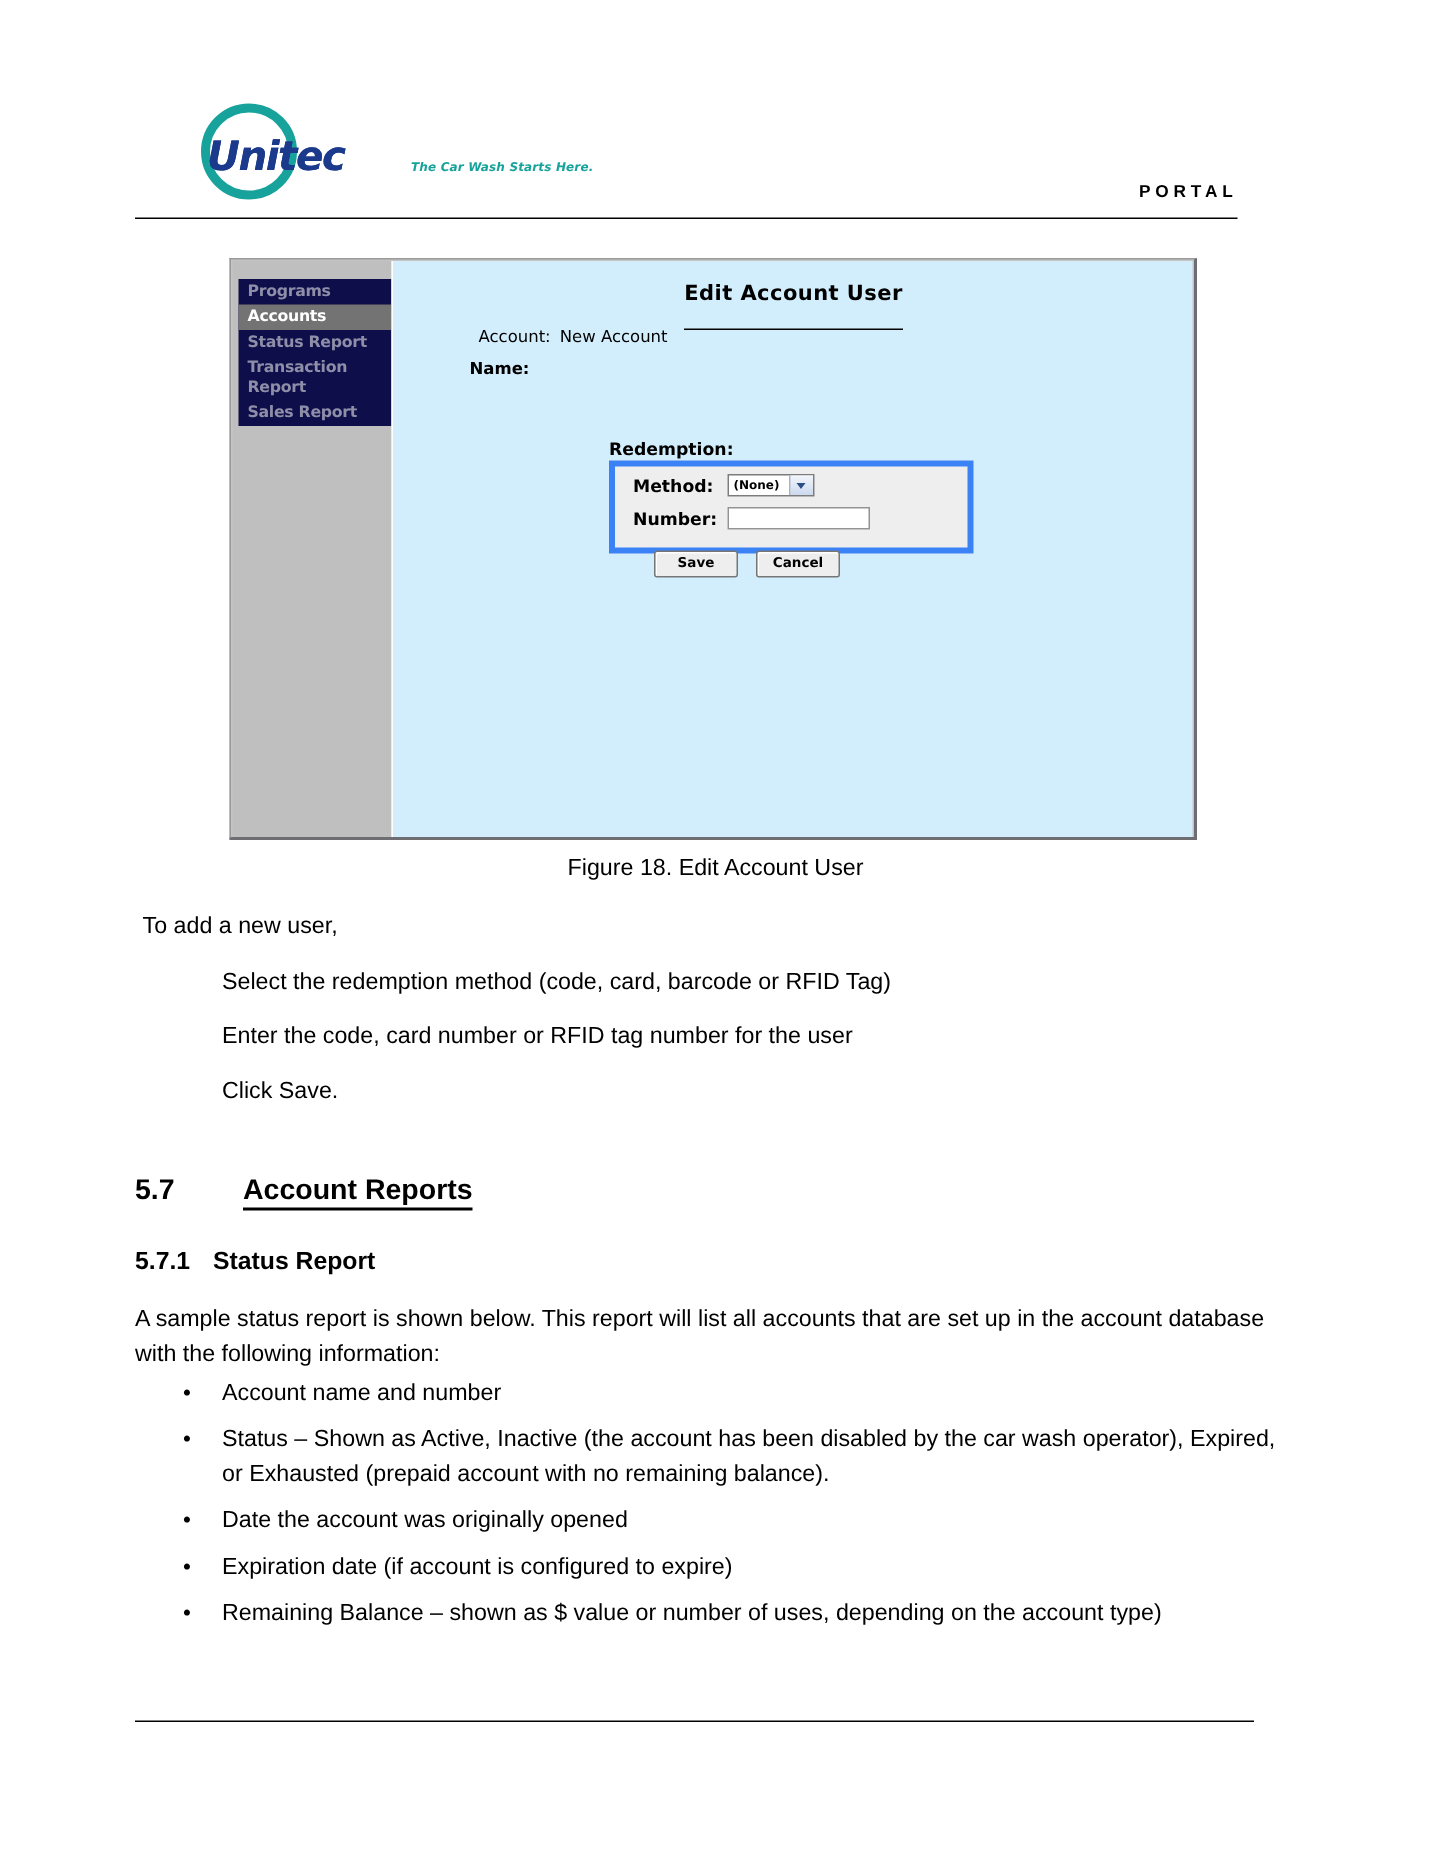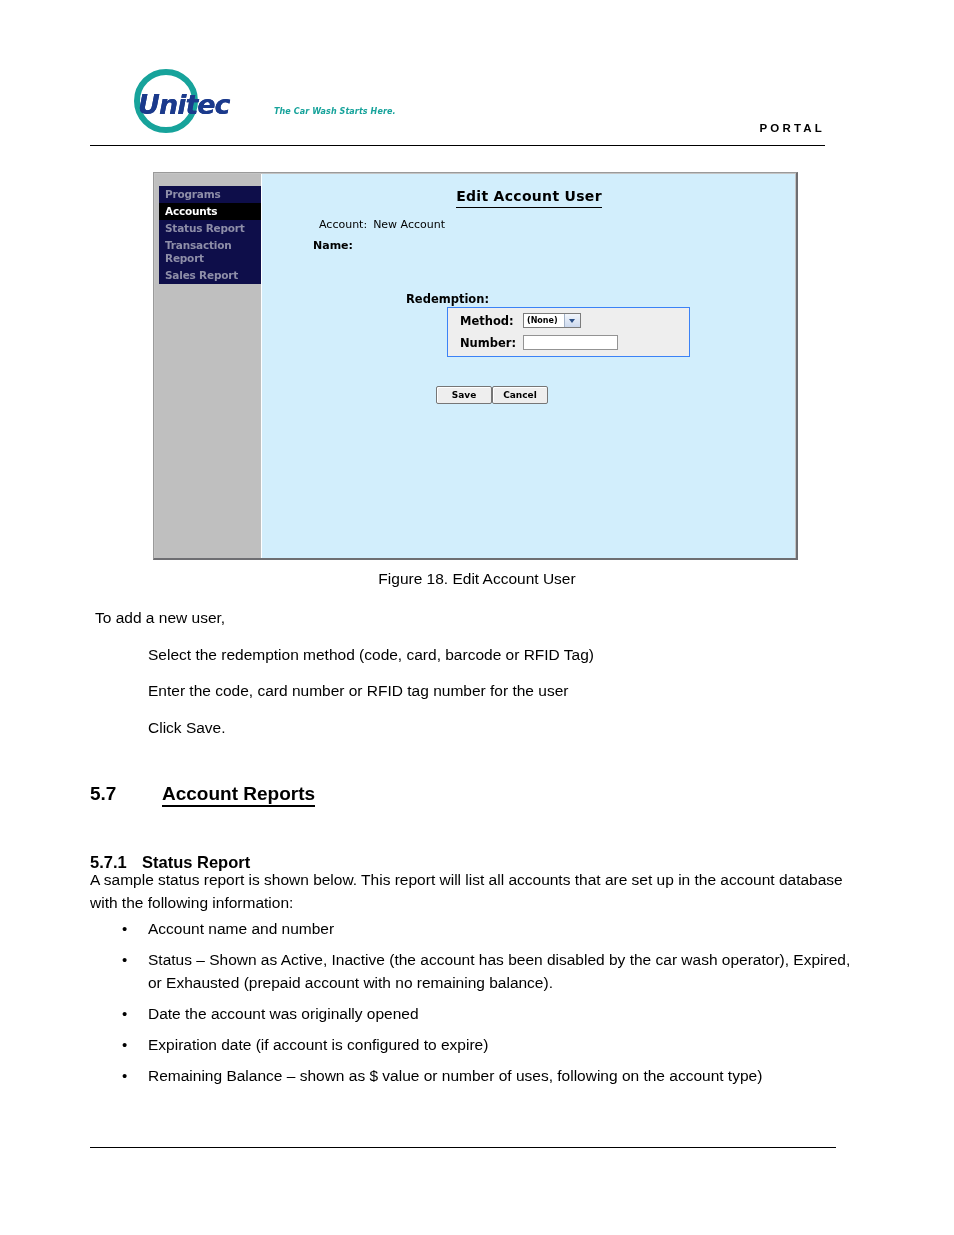--- a/index.html
+++ b/index.html
@@ -117,21 +117,21 @@
     font-family: "DejaVu Sans", sans-serif;
     font-weight: bold;
     font-size: 10.5px;
     color: #8e8ea8;
     padding: 2px 2px 2px 6px;
     line-height: 13px;
     letter-spacing: -0.2px;
     white-space: pre-line;
   }
   .menu-item.selected {
-    background: #000000;
+    background: #737373;
     color: #ffffff;
   }
   #app-content {
     position: absolute;
     left: 107px;
     top: 1px;
     width: 534px;
     height: 384px;
     background: #d2eefc;
     border-left: 1px solid #ffffff;
@@ -144,21 +144,21 @@
     width: 534px;
     text-align: center;
     font-family: "DejaVu Sans", sans-serif;
     font-weight: bold;
     font-size: 14px;
     color: #000000;
     letter-spacing: 0.3px;
   }
   #app-title span {
     border-bottom: 1.5px solid #000000;
-    padding-bottom: 3px;
+    padding-bottom: 15px;
   }
   #account-row {
     position: absolute;
     left: 57px;
     top: 44px;
     font-family: "DejaVu Sans", sans-serif;
     font-size: 11px;
     color: #000000;
     white-space: nowrap;
   }
@@ -247,25 +247,24 @@
     font-family: "DejaVu Sans", sans-serif;
     font-weight: bold;
     font-size: 11.5px;
     color: #000000;
   }
   #redemption-box {
     position: absolute;
     left: 144px;
     top: 133px;
     width: 243px;
-    height: 50px;
+    height: 62px;
     background: #eeeeee;
-    border: 1px solid #3b82f6;
-    box-sizing: border-box;
-    margin-left: 41px;
+    border: 4px solid #3b82f6;
+    box-sizing: border-box;
   }
   .red-lbl {
     position: absolute;
     left: 12px;
     font-family: "DejaVu Sans", sans-serif;
     font-weight: bold;
     font-size: 11.5px;
     color: #000000;
   }
   #lbl-method { top: 6px; }
@@ -312,22 +311,23 @@
     top: 27px;
     width: 95px;
     height: 15px;
     background: #ffffff;
     border: 1px solid #939393;
     box-sizing: border-box;
   }
   #btn-row {
     position: absolute;
     left: 174px;
-    top: 212px;
+    top: 193px;
     display: flex;
+    gap: 12px;
   }
   .app-btn {
     width: 56px;
     height: 18px;
     background: #eeeeee;
     border: 1px solid #767676;
     border-radius: 2px;
     box-shadow: inset 1px 1px 0 #ffffff;
     box-sizing: border-box;
     font-family: "DejaVu Sans", sans-serif;
@@ -388,21 +388,21 @@
   #h3-section {
     position: absolute;
     left: 90px;
     top: 832px;
     font-family: "Liberation Sans", sans-serif;
     font-weight: bold;
     font-size: 16.5px;
     color: #000000;
     white-space: nowrap;
   }
-  #h3-num { display: inline-block; width: 52px; margin-top: 21px; }
+  #h3-num { display: inline-block; width: 52px; }
   #para-status {
     position: absolute;
     left: 90px;
     top: 868px;
     width: 775px;
     font-family: "Liberation Sans", sans-serif;
     font-size: 15.5px;
     line-height: 23px;
     color: #000000;
   }
@@ -515,16 +515,16 @@
   <span id="h3-num">5.7.1</span><span id="h3-title">Status Report</span>
 </div>
 
 <div id="para-status">A sample status report is shown below. This report will list all accounts that are set up in the account database with the following information:</div>
 
 <ul id="bullet-list">
   <li>Account name and number</li>
   <li>Status – Shown as Active, Inactive (the account has been disabled by the car wash operator), Expired, or Exhausted (prepaid account with no remaining balance).</li>
   <li>Date the account was originally opened</li>
   <li>Expiration date (if account is configured to expire)</li>
-  <li>Remaining Balance – shown as $ value or number of uses, following on the account type)</li>
+  <li>Remaining Balance – shown as $ value or number of uses, depending on the account type)</li>
 </ul>
 
 <div id="footer-rule"></div>
 
 </body></html>

